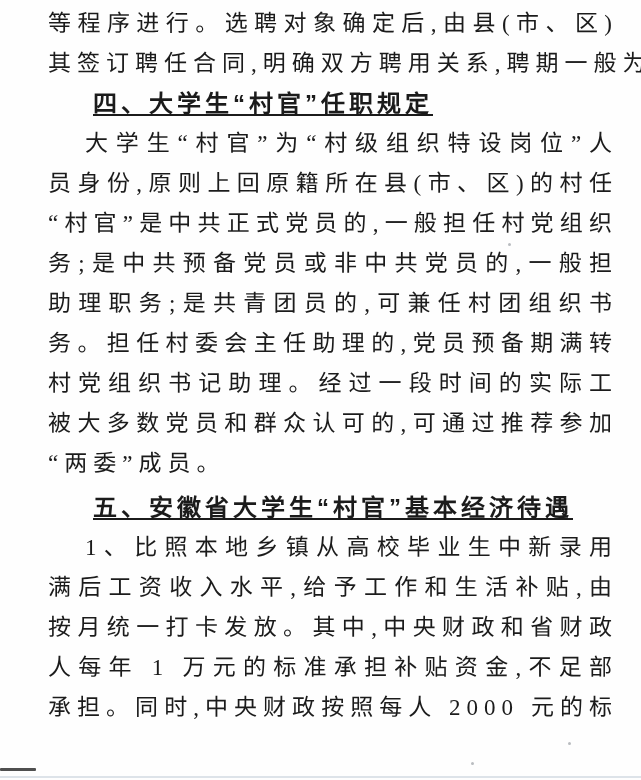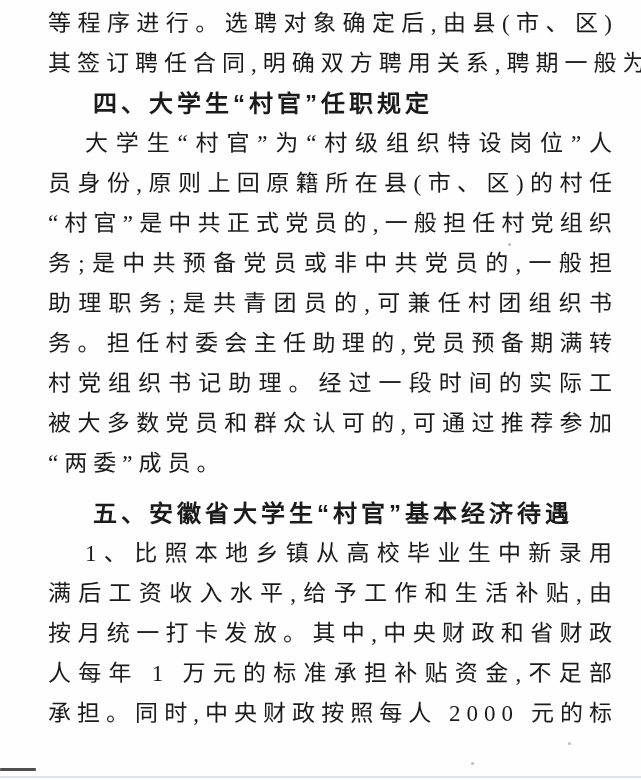--- a/index.html
+++ b/index.html
@@ -45,23 +45,24 @@
   .line.parlast {
     text-align: left;
     text-align-last: left;
   }
   .line.heading {
     font-family: "Liberation Sans", "DejaVu Sans", sans-serif;
     font-weight: bold;
     font-size: 24px;
     letter-spacing: 4px;
     text-indent: 45px;
+    text-decoration: underline;
   }
   .line.heading-gap {
-    margin-top: 10px;
+    margin-top: 4px;
   }
   
   .scan-mark-dark {
     position: absolute;
     left: 0;
     bottom: 9px;
     width: 36px;
     height: 3px;
     background: #4f4f4f;
     border-radius: 1px;

